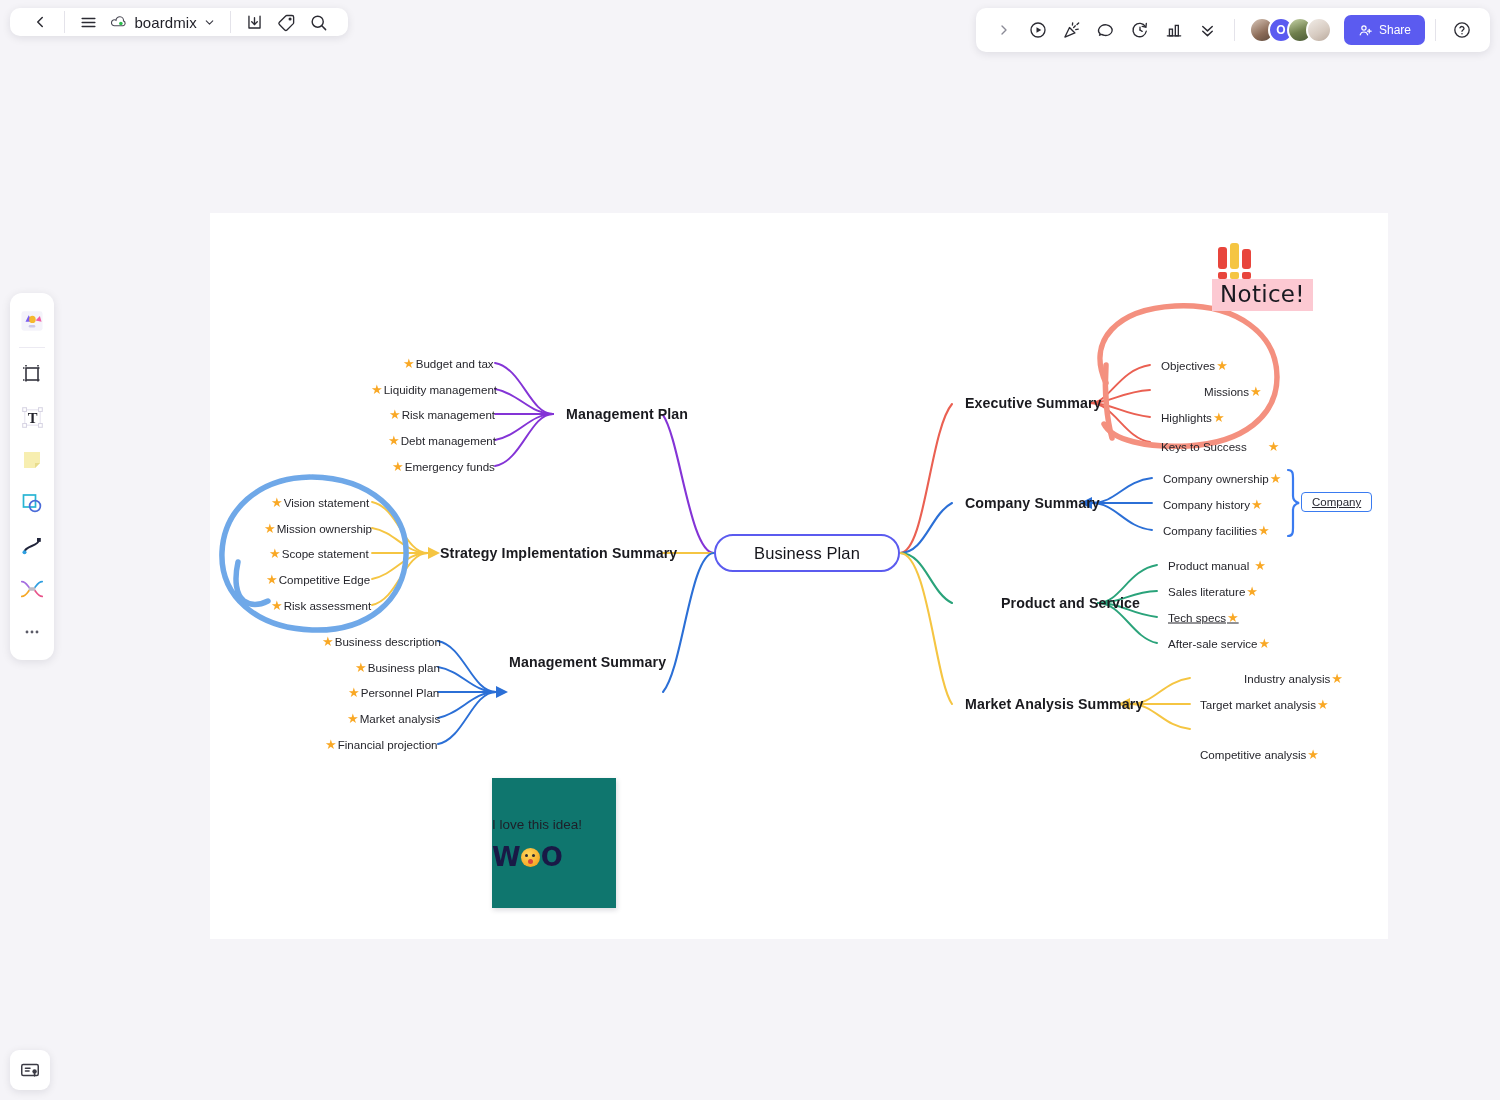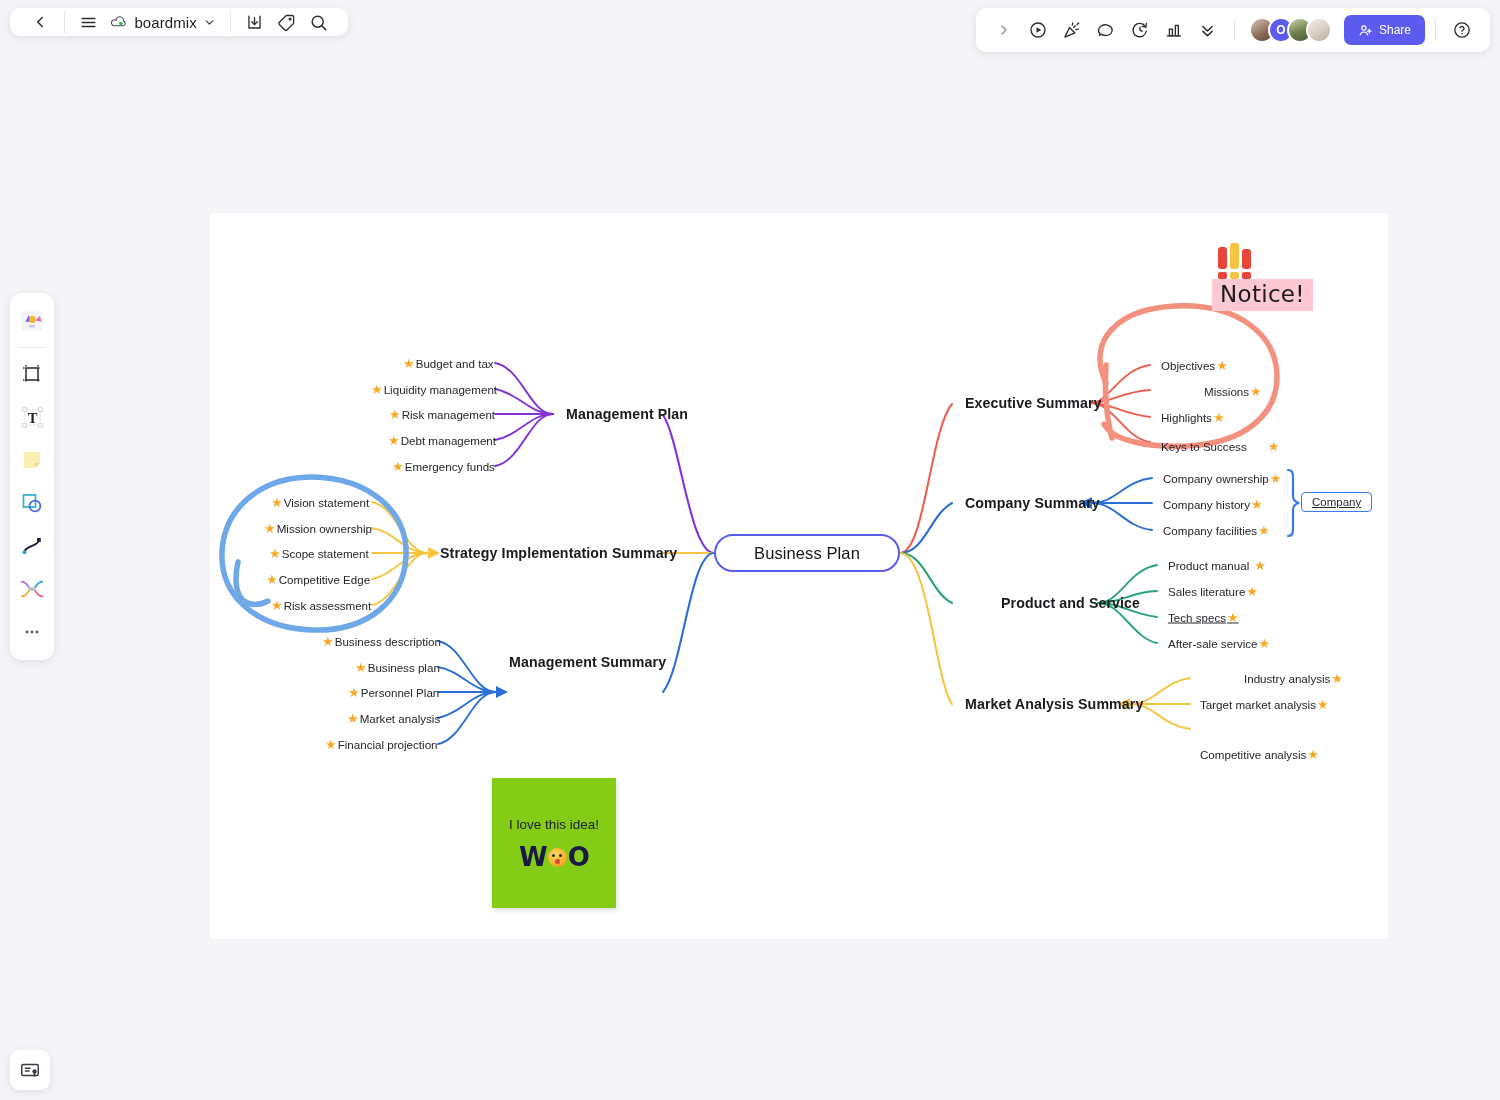--- a/index.html
+++ b/index.html
@@ -141,24 +141,24 @@
     position: absolute; left: 1301px; top: 492px;
     border: 1.6px solid #3a7bf0; border-radius: 4px;
     background: #fff; color: #2a2a33;
     font-size: 11.5px; padding: 3px 10px; cursor: pointer; text-decoration: underline;
   }
 
   
   #sticky-note {
     position: absolute; left: 492px; top: 778px;
     width: 124px; height: 130px;
-    background: #84cc16;
+    background: #0f766e;
     box-shadow: 1px 2px 5px rgba(20,20,43,.16);
     display: flex; flex-direction: column;
-    align-items: center; justify-content: center;
+    align-items: flex-start; justify-content: center;
     cursor: pointer;
   }
   #sticky-note-text {
     font-size: 13.5px; color: #1e1e28; text-align: center;
     line-height: 1.35; margin-bottom: 10px;
   }
   #woo-logo { display: flex; align-items: center; gap: 0px; }
   #woo-logo .woo-letter {
     font-family: "DejaVu Sans", sans-serif;
     font-weight: 700; font-size: 26px; color: #191946;

